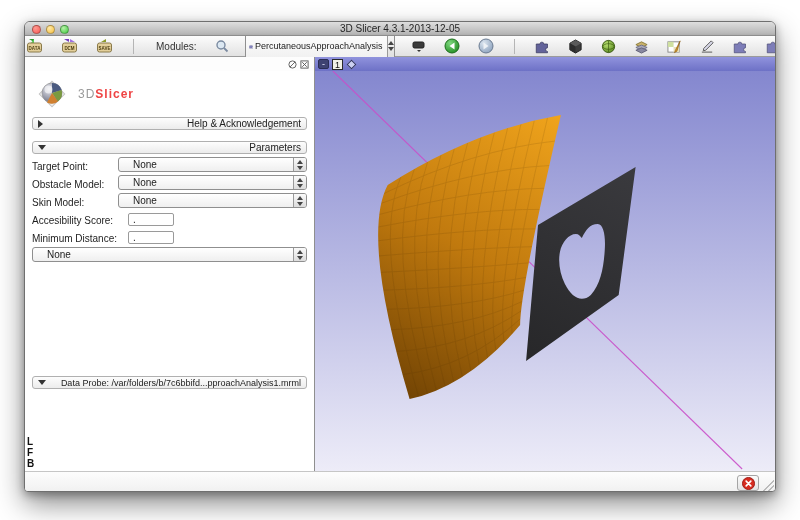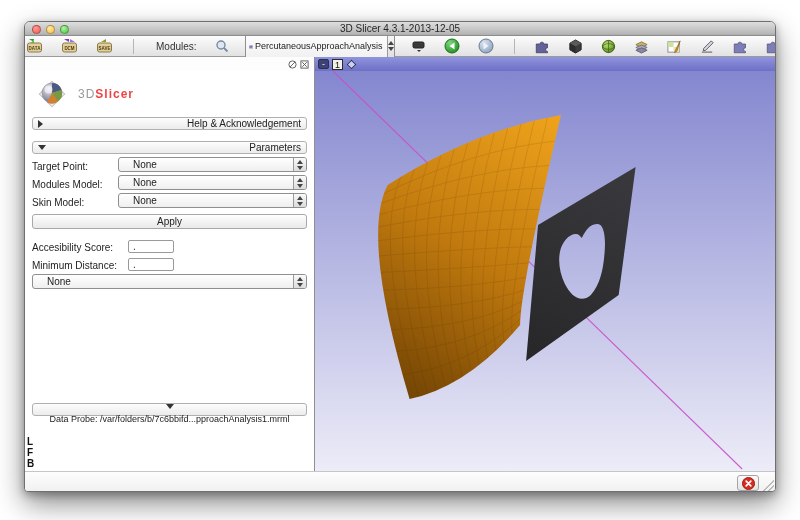--- a/index.html
+++ b/index.html
@@ -385,62 +385,61 @@
           <span class="form-label">Target Point:</span>
           <div class="combo field-combo">
             <span class="combo-text" style="flex:1;">None</span>
             <div class="stepper">
                 <div class="tri-up"></div>
                 <div class="tri-dn"></div>
               </div>
           </div>
         </div>
         <div class="form-row">
-          <span class="form-label">Modules Model:</span>
+          <span class="form-label">Obstacle Model:</span>
           <div class="combo field-combo">
             <span class="combo-text" style="flex:1;">None</span>
             <div class="stepper">
                 <div class="tri-up"></div>
                 <div class="tri-dn"></div>
               </div>
           </div>
         </div>
         <div class="form-row">
           <span class="form-label">Skin Model:</span>
           <div class="combo field-combo">
             <span class="combo-text" style="flex:1;">None</span>
             <div class="stepper">
                 <div class="tri-up"></div>
                 <div class="tri-dn"></div>
               </div>
           </div>
         </div>
 
-        <button class="apply-btn">Apply</button>
 
 
         <div class="form-row">
           <span class="form-label" style="width:96px;">Accesibility Score:</span>
           <input class="small-input" value="." style="">
         </div>
         <div class="form-row">
           <span class="form-label" style="width:96px;">Minimum Distance:</span>
           <input class="small-input" value="." style="">
         </div>
         <div class="form-row">
           <div class="combo field-combo">
             <span class="combo-text" style="flex:1;">None</span>
             <div class="stepper">
                 <div class="tri-up"></div>
                 <div class="tri-dn"></div>
               </div>
           </div>
         </div>
 
-        <div class="section-bar" style="margin-top:114px;flex-direction:column;">
+        <div class="section-bar" style="margin-top:114px;">
           <div class="c-down"></div>
           <span class="sec-label" style="font-size:9px;">Data Probe: /var/folders/b/7c6bbifd...pproachAnalysis1.mrml</span>
         </div>
 
         <div class="orient-labels">
           <div>L</div>
           <div>F</div>
           <div>B</div>
         </div>
       </div>

